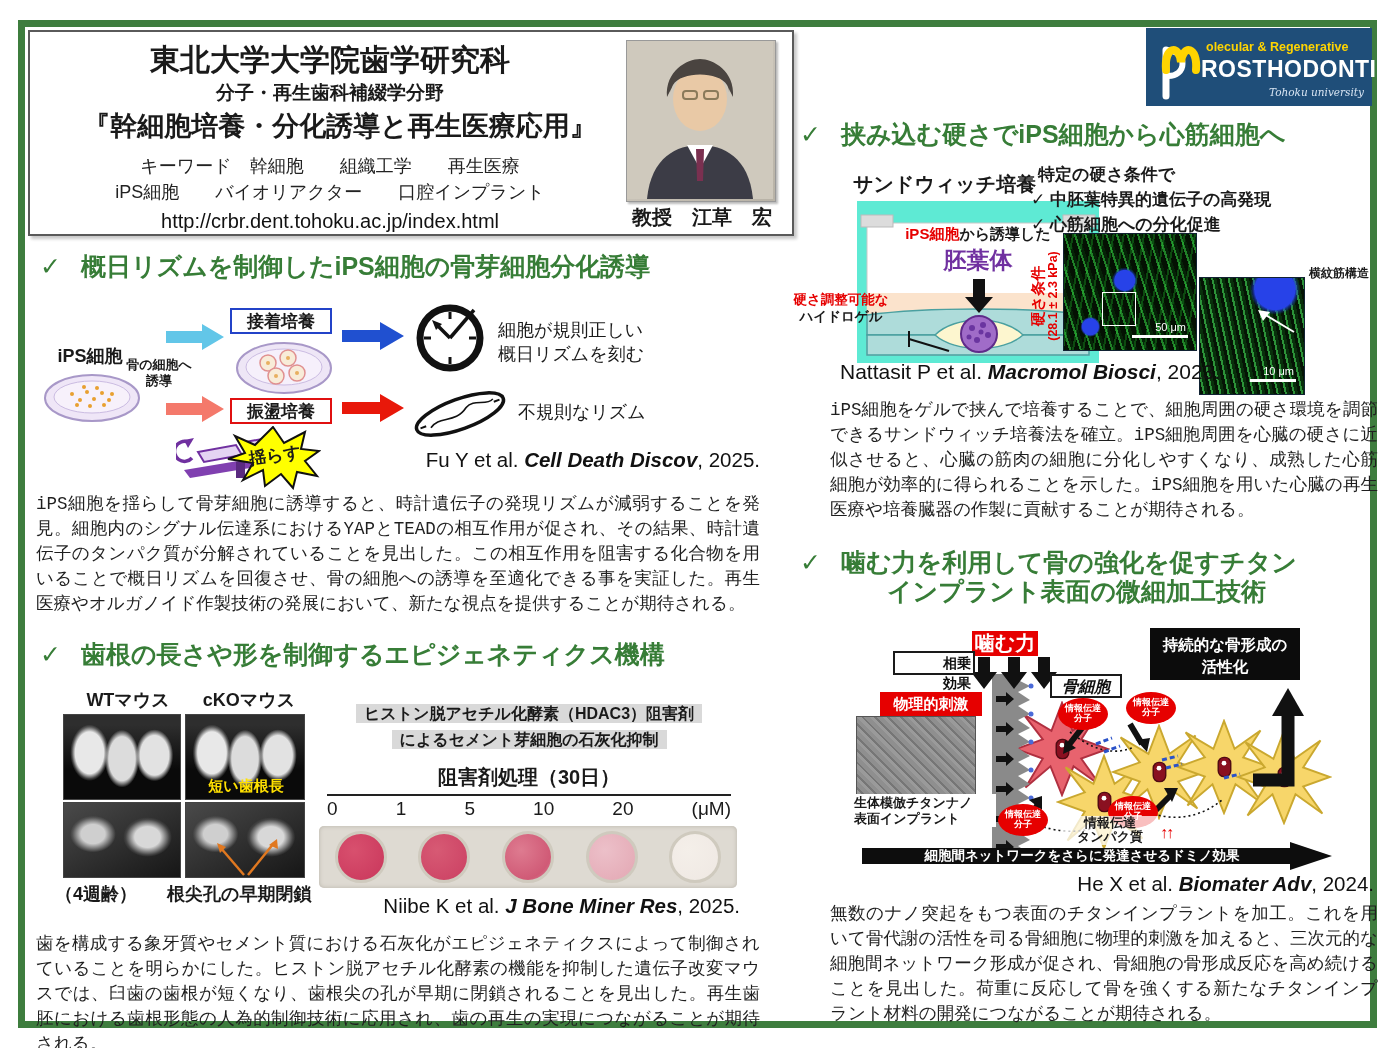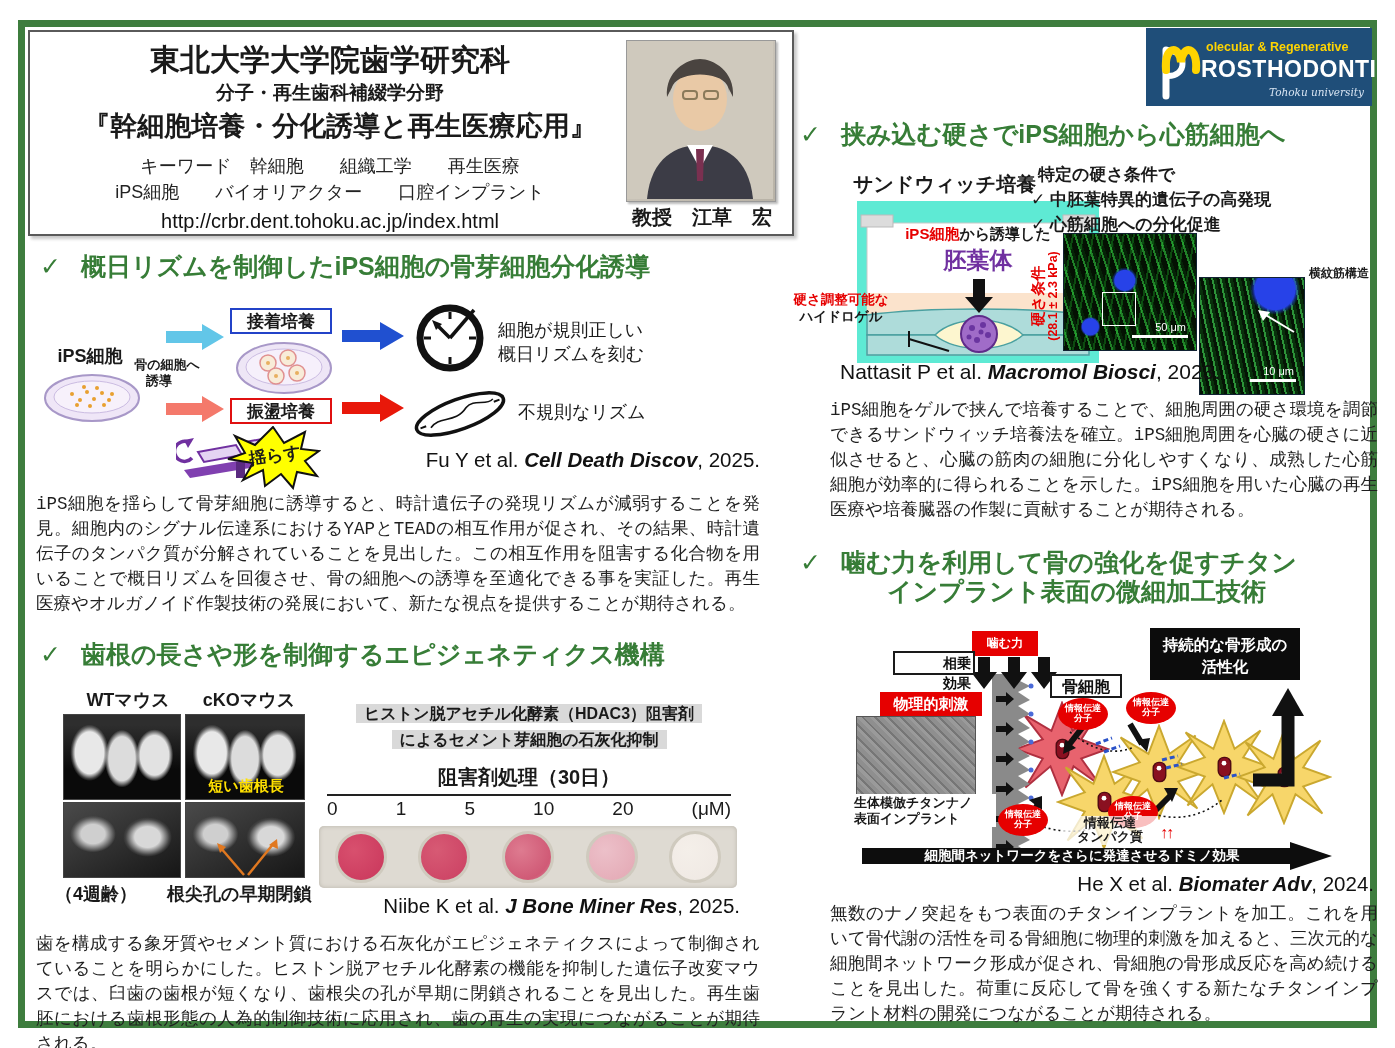--- a/index.html
+++ b/index.html
@@ -143,21 +143,21 @@
         <circle cx="60" cy="21" r="2"></circle>
         <circle cx="67" cy="28" r="2"></circle>
       <circle cx="35" cy="33" r="2"></circle>
         <circle cx="48" cy="34" r="2"></circle>
         <circle cx="62" cy="33" r="2"></circle>
       <circle cx="55" cy="16" r="2"></circle>
         <circle cx="42" cy="15" r="2"></circle>
         <circle cx="70" cy="22" r="2"></circle>
     </g>
   </svg>
-  <div class="abs b ctr" style="left:94px;top:58px;width:70px;font-size:13px;margin-left:8px;">骨の細胞へ</div>
+  <div class="abs b ctr" style="left:94px;top:58px;width:70px;font-size:13px;">骨の細胞へ</div>
   <div class="abs b ctr" style="left:94px;top:74px;width:70px;font-size:13px;">誘導</div>
 
   <svg class="abs" style="left:136px;top:26px;" width="58" height="26">
     <polygon points="0,7 36,7 36,0 58,13 36,26 36,19 0,19" fill="#62c6e8"></polygon>
     </svg>
   <svg class="abs" style="left:136px;top:98px;" width="58" height="26">
     <polygon points="0,7 36,7 36,0 58,13 36,26 36,19 0,19" fill="#f4796b"></polygon>
     </svg>
 
   <div class="abs cbox blue" style="left:200px;top:10px;">接着培養</div>
@@ -361,21 +361,21 @@
 
 <div class="abs shead" style="left:800px;top:548px;width:580px;">
   <span class="chk">✓</span>
   <span>
     <span style="display:block;">噛む力を利用して骨の強化を促すチタン</span>
     <span style="display:block;padding-left:46px;">インプラント表面の微細加工技術</span>
   </span>
 </div>
 
 <div class="abs" style="left:820px;top:628px;width:560px;height:252px;">
-  <div class="abs redtag" style="left:152px;top:3px;width:66px;height:25px;font-size:12px;line-height:25px;z-index:6;">噛む力</div>
+  <div class="abs redtag" style="left:152px;top:3px;width:66px;height:25px;font-size:20px;line-height:25px;z-index:6;">噛む力</div>
   <svg class="abs" style="left:150px;top:29px;z-index:6;" width="90" height="34">
     <g fill="#111">
       <polygon points="8,0 20,0 20,15 27,15 14,32 1,15 8,15"></polygon>
       <polygon points="38,0 50,0 50,15 57,15 44,32 31,15 38,15"></polygon>
       <polygon points="68,0 80,0 80,15 87,15 74,32 61,15 68,15"></polygon>
     </g>
   </svg>
   <div class="abs whitetag" style="left:73px;top:23px;width:82px;height:24px;font-size:14px;line-height:20px;z-index:6;padding-left:46px;">相乗効果</div>
   <div class="abs redtag" style="left:60px;top:64px;width:102px;height:24px;font-size:15px;line-height:24px;z-index:6;">物理的刺激</div>
 
@@ -398,21 +398,21 @@
     <g fill="#4a6ad8">
         <circle cx="39" cy="12" r="2.5"></circle>
         <circle cx="39" cy="40" r="2.5"></circle>
         <circle cx="39" cy="68" r="2.5"></circle>
         <circle cx="39" cy="96" r="2.5"></circle>
         <circle cx="39" cy="124" r="2.5"></circle>
         <circle cx="39" cy="152" r="2.5"></circle>
       </g>
   </svg>
 
-  <div class="abs whitetag" style="left:230px;top:46px;width:72px;height:24px;font-size:16px;line-height:21px;z-index:6;">骨細胞</div>
+  <div class="abs whitetag" style="left:230px;top:46px;width:72px;height:24px;font-size:16px;line-height:21px;z-index:6;font-style:italic;">骨細胞</div>
 
   <svg class="abs" style="left:194px;top:73px;z-index:2;" width="96" height="96" viewBox="0 0 100 100">
     <polygon points="50,2 61,31 88,12 70,40 98,50 70,60 90,88 62,68 50,98 38,68 12,90 30,60 2,50 30,40 10,14 39,31" fill="#e8636e" stroke="#b03040" stroke-width="2"></polygon>
     <rect x="44" y="40" width="13" height="20" rx="6" fill="#8a1020" stroke="#500a12" stroke-width="1.5"></rect>
       <circle cx="50" cy="46" r="2.5" fill="#fff"></circle>
   </svg>
   <svg class="abs" style="left:236px;top:126px;z-index:2;" width="96" height="96" viewBox="0 0 100 100">
     <polygon points="50,2 61,31 88,12 70,40 98,50 70,60 90,88 62,68 50,98 38,68 12,90 30,60 2,50 30,40 10,14 39,31" fill="#f7d66a" stroke="#caa82f" stroke-width="2"></polygon>
     <rect x="44" y="40" width="13" height="20" rx="6" fill="#8a1020" stroke="#500a12" stroke-width="1.5"></rect>
       <circle cx="50" cy="46" r="2.5" fill="#fff"></circle>

